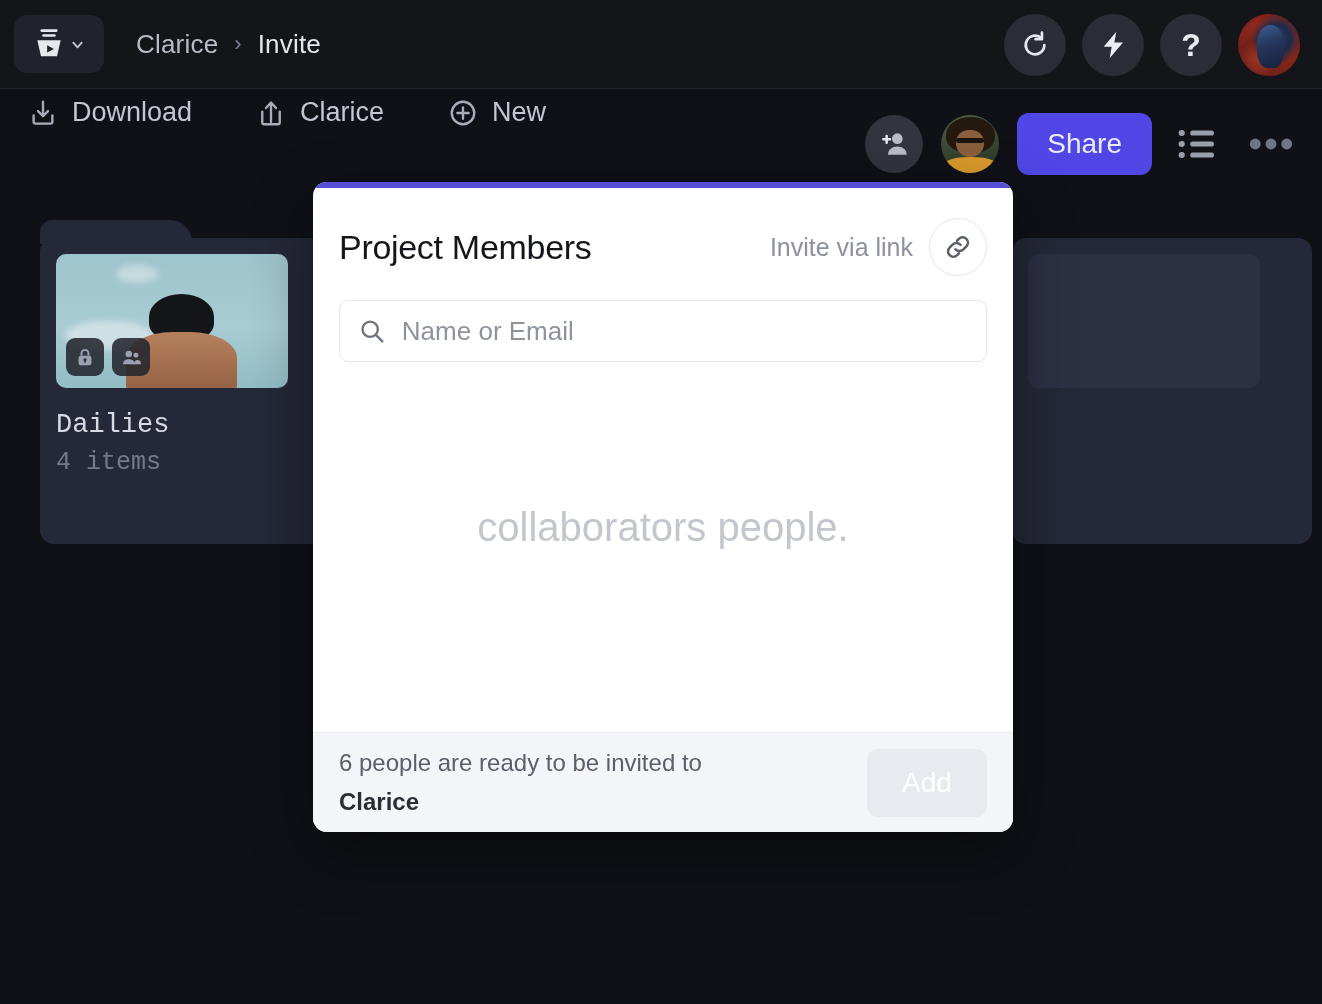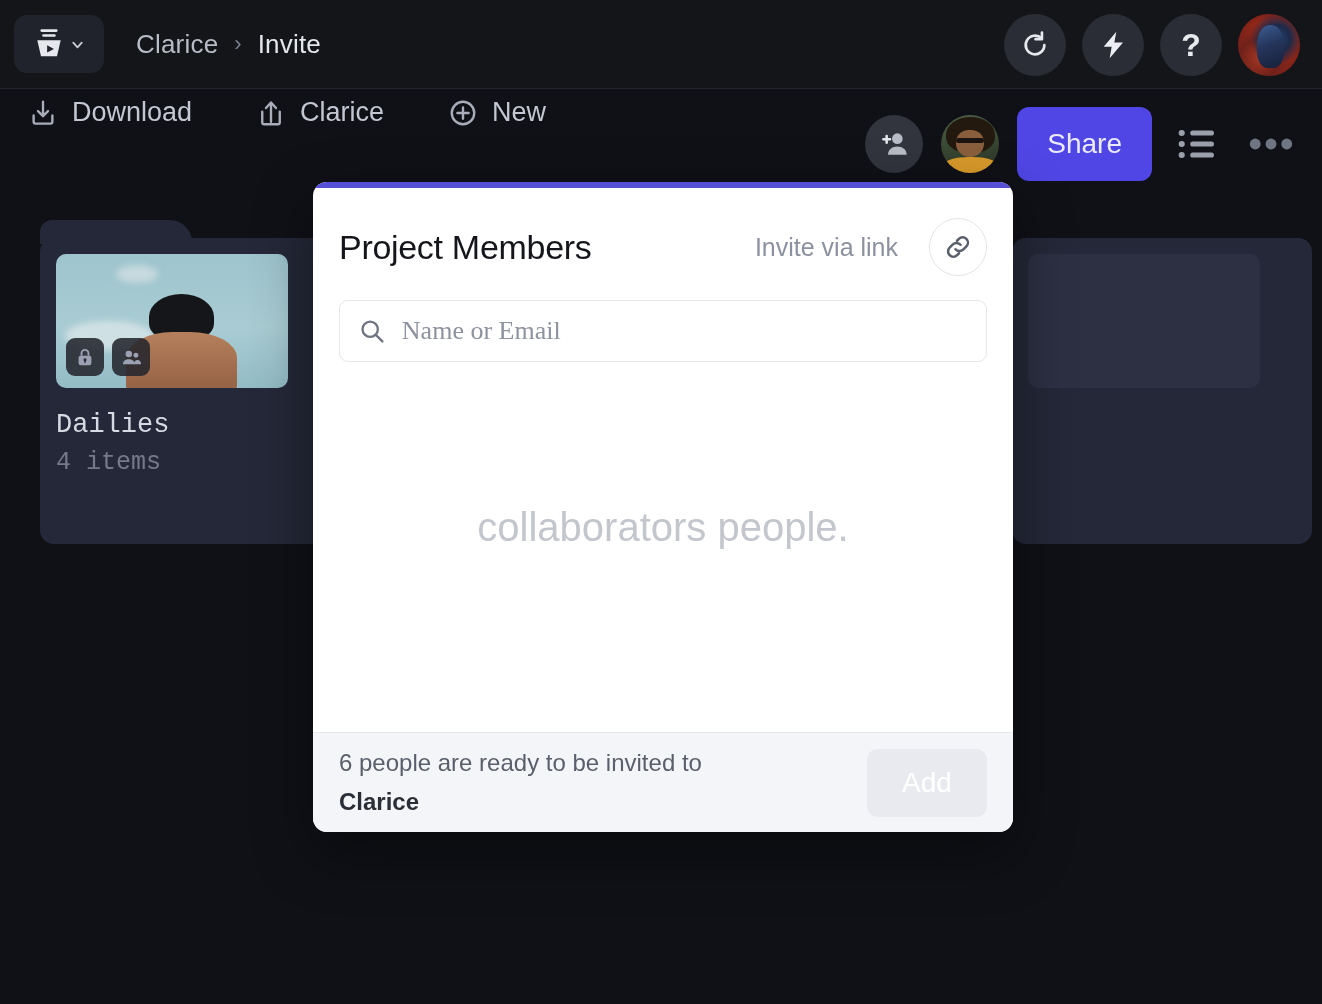--- a/index.html
+++ b/index.html
@@ -95,21 +95,21 @@
   }
   .member-avatar .glasses {
     position: absolute; left: 26%; top: 40%; width: 48%; height: 9%;
     background: #1b1410; border-radius: 3px;
   }
   .member-avatar .shirt {
     position: absolute; left: 4%; bottom: 0; width: 92%; height: 28%;
     border-radius: 46% 46% 0 0; background: #d99a2b;
   }
   .share-btn {
-    height: 74px; padding: 0 30px; border-radius: 12px; background: #4f46e5;
+    height: 62px; padding: 0 30px; border-radius: 12px; background: #4f46e5;
     color: #eceaff; font-size: 28px; display: flex; align-items: center;
     justify-content: center; cursor: pointer; border: none;
     font-family: "Liberation Sans", sans-serif;
   }
   .icon-plain { cursor: pointer; display: flex; align-items: center; padding: 6px; }
 
   
   .grid {
     position: absolute; left: 40px; top: 238px; display: flex; gap: 24px;
   }
@@ -181,35 +181,35 @@
     background: #ffffff; border-radius: 14px; overflow: hidden;
     box-shadow: 0 20px 60px rgba(0,0,0,.45);
     display: flex; flex-direction: column;
   }
   .modal-accent { height: 6px; background: #564fd8; width: 100%; }
   .modal-head {
     padding: 30px 26px 0 26px; display: flex; align-items: center;
     justify-content: space-between;
   }
   .modal-title { font-size: 34px; font-weight: 400; color: #14161b; letter-spacing: -.3px; }
-  .invite-wrap { display: flex; align-items: center; gap: 31px; }
+  .invite-wrap { display: flex; align-items: center; gap: 16px; }
   .invite-link { font-size: 25px; color: #8b919e; cursor: pointer; }
   .link-btn {
     width: 58px; height: 58px; border-radius: 50%; border: 1px solid #e2e4e9;
     background: #fff; display: flex; align-items: center; justify-content: center;
     cursor: pointer;
   }
   .search-wrap { padding: 24px 26px 0 26px; }
   .search-box {
     height: 62px; border: 1px solid #e4e6eb; border-radius: 9px;
     display: flex; align-items: center; gap: 16px; padding: 0 18px;
   }
   .search-input {
     border: none; outline: none; font-size: 26px; color: #2b2e36;
-    font-family: Liberation Serif, serif; width: 100%; background: transparent;
+    font-family: Liberation Sans, sans-serif; width: 100%; background: transparent;
   }
   .search-input::placeholder { color: #8d929e; }
   .modal-body {
     flex: 1; display: flex; align-items: center; justify-content: center;
     padding: 0 60px 40px 60px;
   }
   .empty-text {
     text-align: center; color: #c3c6cd; font-size: 40px; line-height: 1.42;
   }
   .modal-foot {

